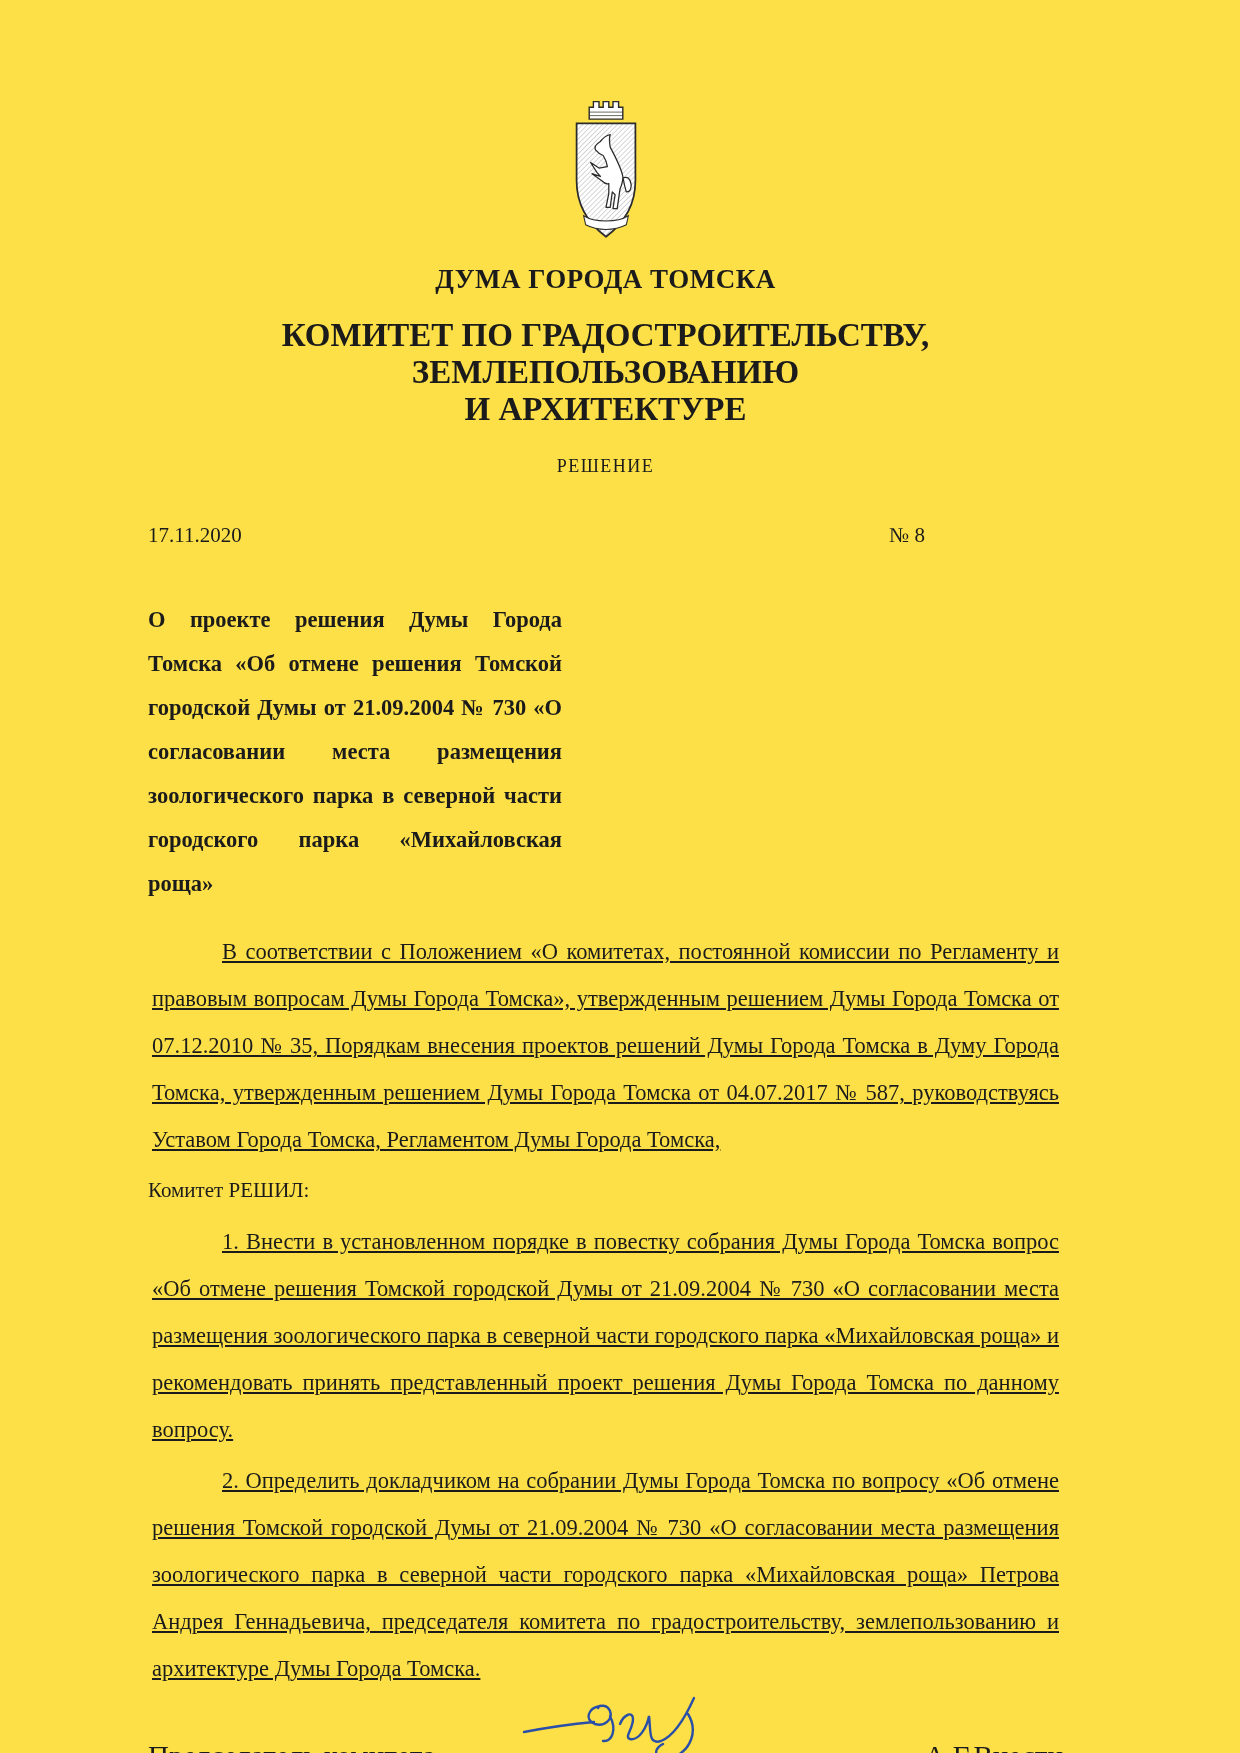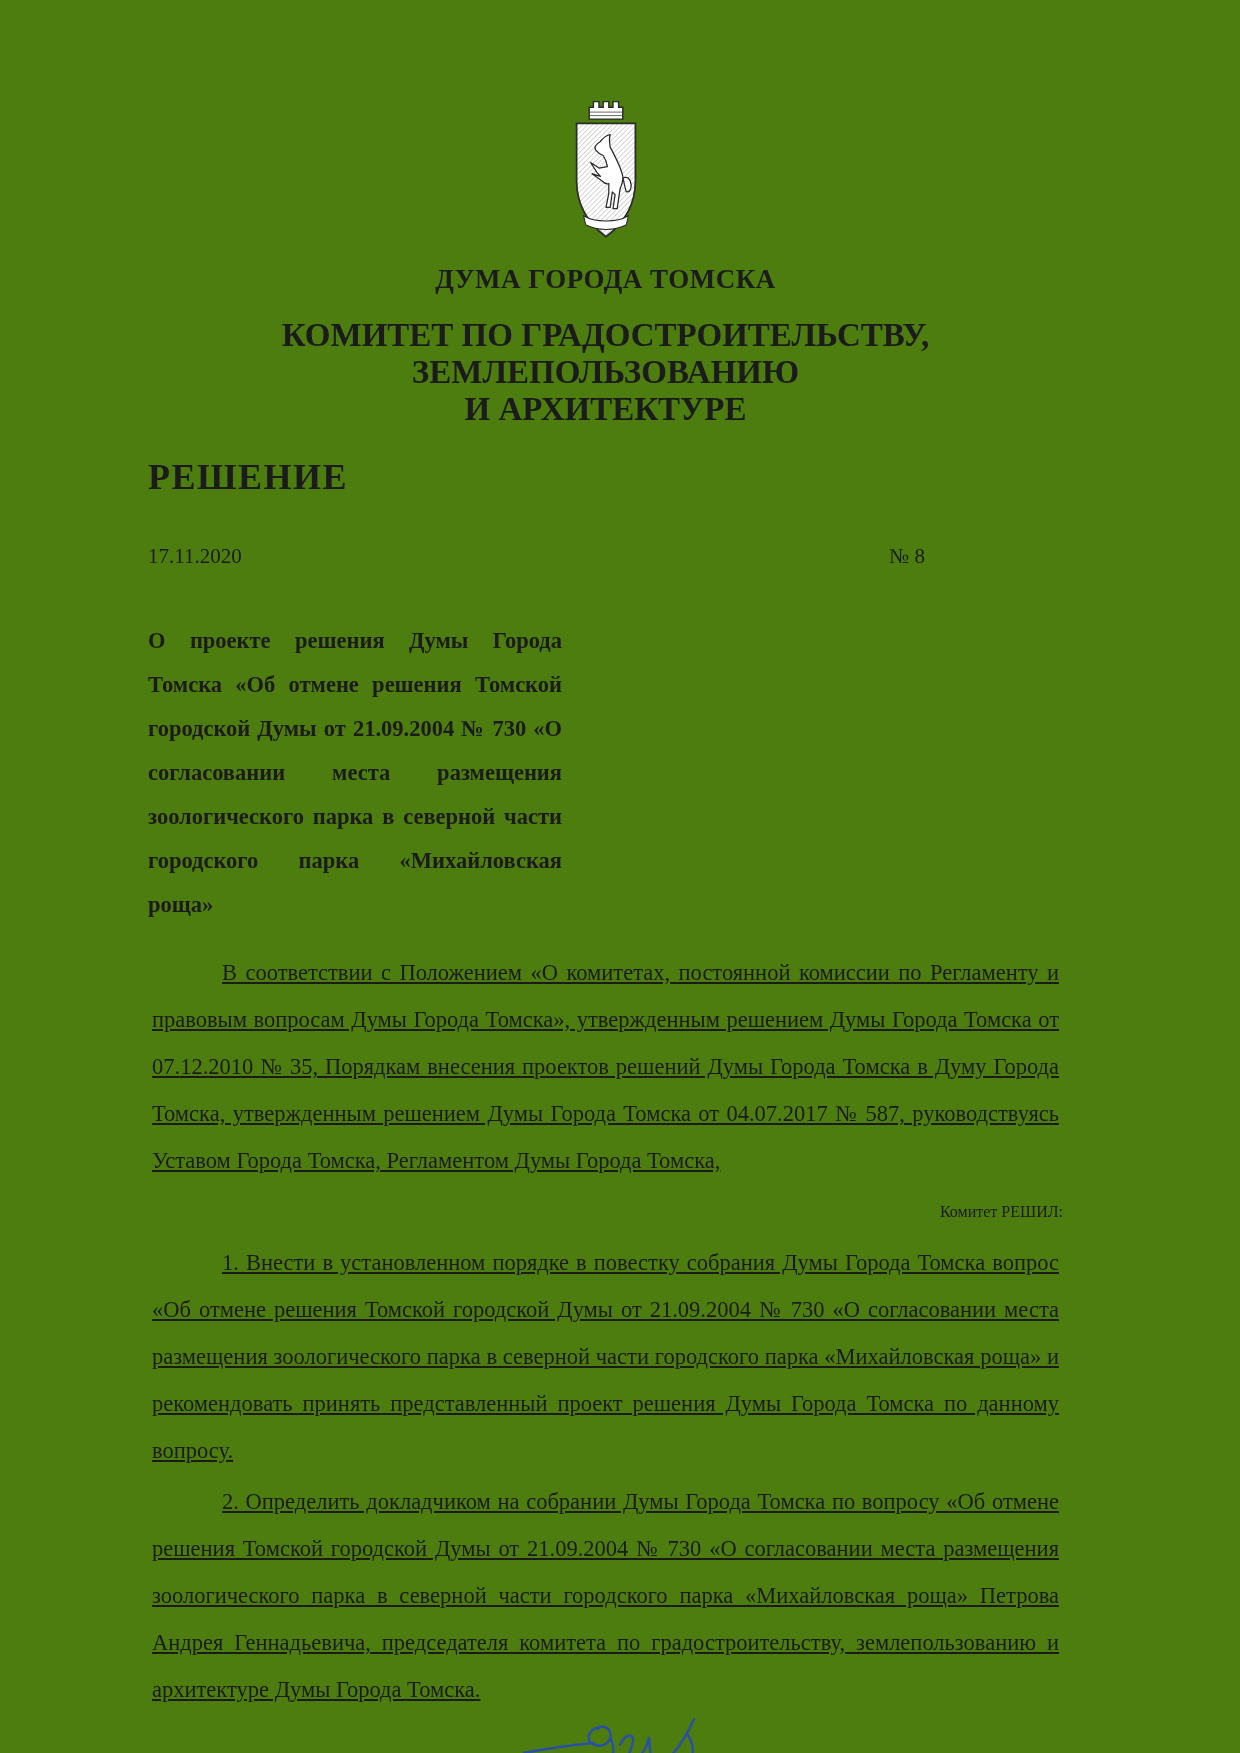--- a/index.html
+++ b/index.html
@@ -1,52 +1,52 @@
 <!DOCTYPE html>
 <html lang="ru"><head>
 <meta charset="utf-8">
 <style>
   html, body { margin: 0; padding: 0; background: #ffffff; }
   .page {
     width: 1240px;
     height: 1753px;
     margin: 0 auto;
-    background: #4d7c0f;
+    background: #fde047;
     position: relative;
     box-sizing: border-box;
     padding: 98px 177px 0 148px;
     font-family: "Liberation Serif", "DejaVu Serif", serif;
     color: #1b1b1b;
   }
   .emblem-wrap { display: flex; justify-content: center; }
   .org-title {
     font-size: 27px; font-weight: bold; text-align: center;
     margin: 16px 0 0; letter-spacing: 0.5px;
   }
   .committee {
     font-size: 33px; font-weight: bold; text-align: center;
     margin: 22px auto 0; line-height: 37px; max-width: 880px;
     white-space: pre-line;
   }
   .doc-type {
-    font-size: 36px; font-weight: bold; text-align: left;
+    font-size: 18px; font-weight: normal; text-align: center;
     margin: 28px 0 0; letter-spacing: 1.5px;
   }
   .date-row { display: flex; margin-top: 46px; font-size: 21px; }
   .doc-number { margin-left: auto; margin-right: 138px; }
   .subject {
     width: 414px; font-weight: bold; font-size: 22.5px;
     line-height: 44px; text-align: justify; margin-top: 50px;
   }
   .para {
     font-size: 22.5px; line-height: 47px; text-align: justify;
     text-indent: 70px; margin: 4px; text-decoration: underline;
   }
   .preamble { margin-top: 22px; }
-  .resolved { text-align: right; font-size: 16px; line-height: 47px; margin: 0; }
+  .resolved { text-align: left; font-size: 21px; line-height: 47px; margin: 0; }
   .sign-row {
     display: flex; align-items: flex-start; margin-top: 48px;
     font-size: 29px; position: relative;
   }
   .sign-name { margin-left: auto; }
   .signature-svg { position: absolute; left: 372px; top: -54px; }
 </style>
 </head>
 <body>
 

